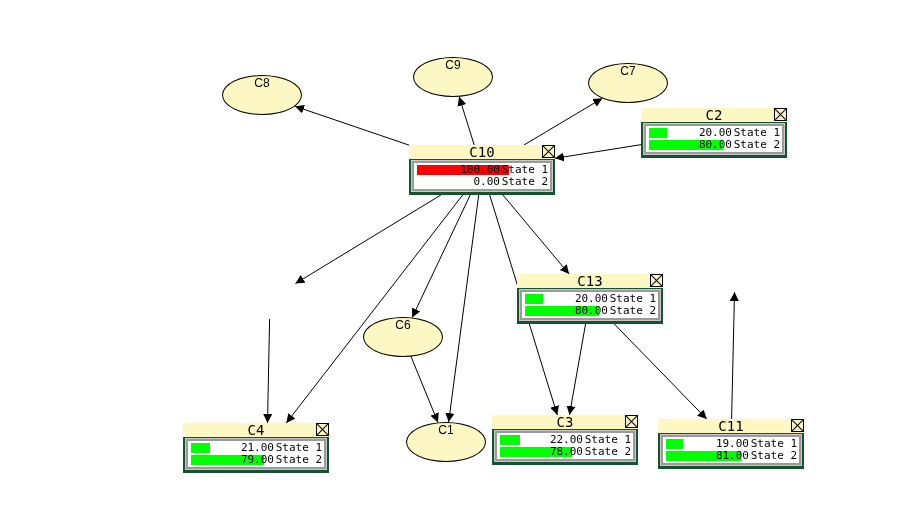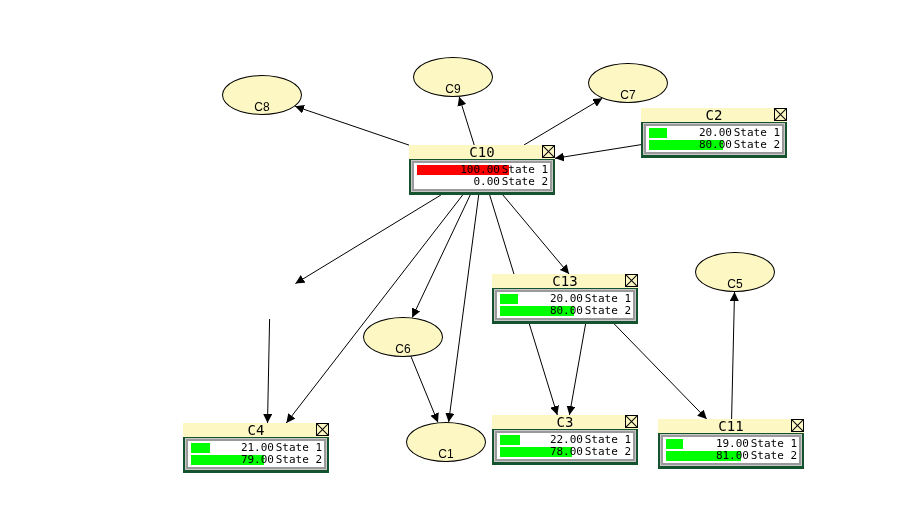--- a/index.html
+++ b/index.html
@@ -2,21 +2,21 @@
 <html><head>
   <meta charset="utf-8">
   <style>
     html, body { margin: 0; padding: 0; background: #ffffff; }
     body { width: 897px; height: 506px; position: relative; overflow: hidden;
            font-family: "DejaVu Sans Mono", monospace; }
     #canvas { position: absolute; left: 0; top: 0; width: 897px; height: 506px; }
     svg#edges { position: absolute; left: 0; top: 0; width: 897px; height: 506px; }
     .ellipse-node { position: absolute; width: 80px; height: 40px; border: 1px solid #000;
       border-radius: 50%; background: #fdf8c3; box-sizing: border-box;
-      display: flex; align-items: flex-end; justify-content: center;
+      display: flex; align-items: flex-start; justify-content: center;
       font-family: "Liberation Sans", sans-serif; font-size: 12px; color: #000; }
     .monitor { position: absolute; width: 146px; box-sizing: border-box; }
     .monitor .title { height: 14px; background: #fdf8c3; position: relative;
       text-align: center; font-size: 14px; line-height: 14px; color: #000; }
     .monitor .close { position: absolute; right: 0; top: 0; width: 13px; height: 13px;
       border: 1px solid #000; box-sizing: border-box; background: #fdf8c3; }
     .monitor .close::before, .monitor .close::after { content: ""; position: absolute;
       left: 5px; top: -2px; width: 1px; height: 15px; background: #000; }
     .monitor .close::before { transform: rotate(45deg); }
     .monitor .close::after { transform: rotate(-45deg); }
@@ -64,23 +64,20 @@
     </div>
   <div class="ellipse-node" id="node-C7" style="left:588px;top:63px;">
       <span>C7</span>
     </div>
   <div class="ellipse-node" id="node-C6" style="left:363px;top:317px;">
       <span>C6</span>
     </div>
   <div class="ellipse-node" id="node-C1" style="left:406px;top:422px;">
       <span>C1</span>
     </div>
-  <div class="ellipse-node" id="node-C5" style="left:695px;top:252px;">
-      <span>C5</span>
-    </div>
 
   <div class="monitor" id="node-C10" style="left:409px;top:145px;">
       <div class="title"><span>C10</span><span class="close"></span></div>
       <div class="body">
         <div class="inner">
           <div class="row">
             <span class="bar" style="width: 92px; background: rgb(255, 0, 0);"></span>
             <span class="val">100.00</span>
             <span class="lbl">State 1</span>
           </div>
@@ -102,21 +99,21 @@
             <span class="lbl">State 1</span>
           </div>
           <div class="row">
             <span class="bar" style="width: 74px; background: rgb(0, 255, 0);"></span>
             <span class="val">80.00</span>
             <span class="lbl">State 2</span>
           </div>
         </div>
       </div>
     </div>
-  <div class="monitor" id="node-C13" style="left:492px;top:274px;">
+  <div class="monitor" id="node-C13" style="left:517px;top:274px;">
       <div class="title"><span>C13</span><span class="close"></span></div>
       <div class="body">
         <div class="inner">
           <div class="row">
             <span class="bar" style="width: 18px; background: rgb(0, 255, 0);"></span>
             <span class="val">20.00</span>
             <span class="lbl">State 1</span>
           </div>
           <div class="row">
             <span class="bar" style="width: 74px; background: rgb(0, 255, 0);"></span>

